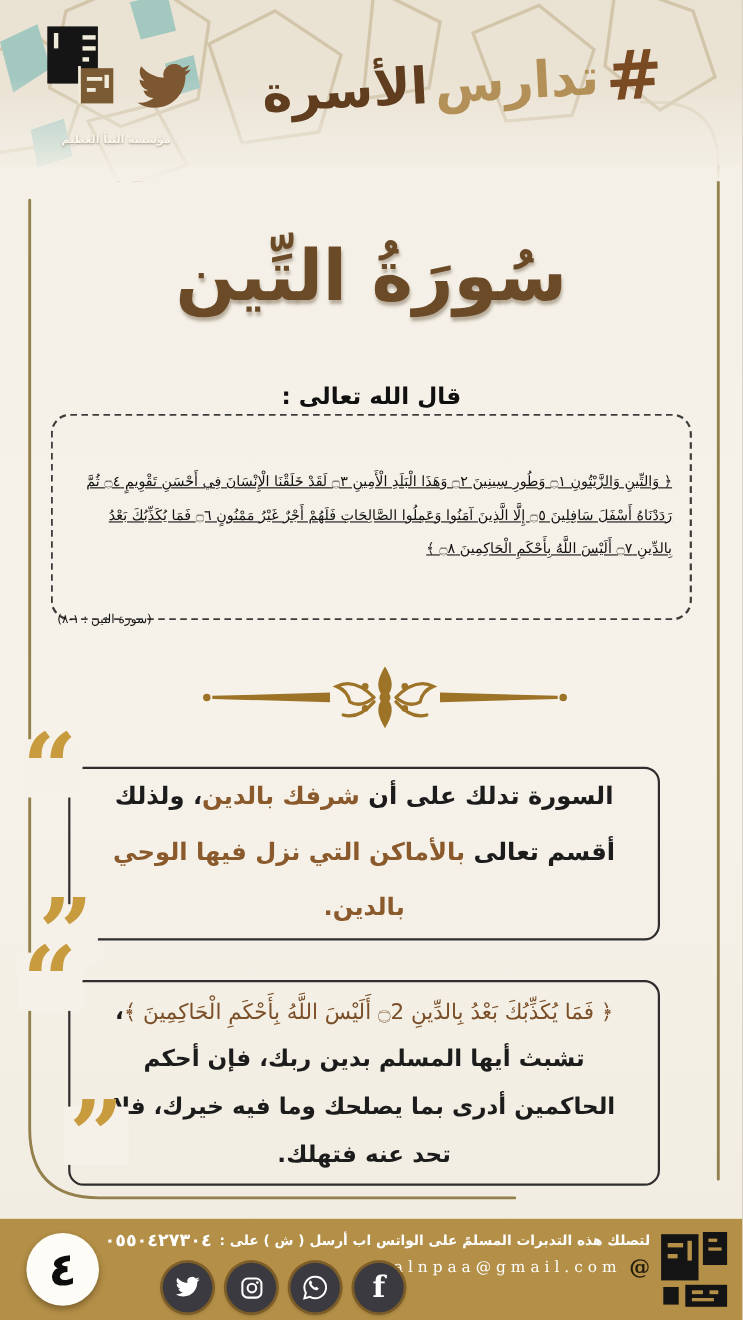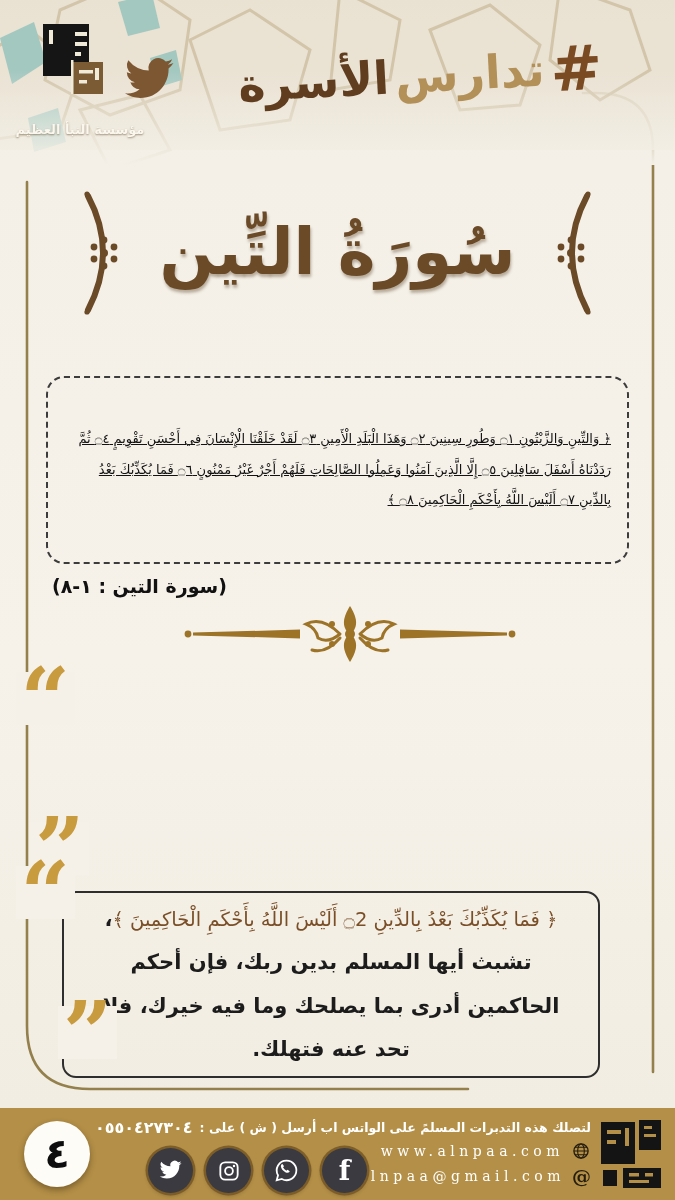--- a/index.html
+++ b/index.html
@@ -15,57 +15,57 @@
     background:linear-gradient(180deg,#ece5d6 0%,#f4f0e7 14%,#f6f2ea 55%,#f1ece0 100%);
   }
   svg{display:block;}
   
   .frame-svg{position:absolute;inset:0;z-index:1;pointer-events:none;}
   
   .header{position:absolute;top:0;left:0;width:675px;height:165px;z-index:2;}
   .header-pattern{position:absolute;inset:0;}
   .logo{position:absolute;top:22px;right:560px;left:auto;width:80px;height:84px;}
   .logo-caption{
-    position:absolute;top:122px;right:520px;width:150px;text-align:center;
-    color:#fbf7ee;font-size:13px;font-weight:bold;text-shadow:0 1px 2px rgba(90,70,40,.55);
+    position:absolute;top:122px;right:520px;width:150px;text-align:right;
+    color:#fbf7ee;font-size:10px;font-weight:bold;text-shadow:0 1px 2px rgba(90,70,40,.55);
   }
   .bird{position:absolute;top:52px;right:492px;width:66px;height:58px;}
   .hashtag{
     position:absolute;top:46px;right:72px;display:flex;flex-direction:row;align-items:center;
     gap:6px;transform:rotate(-3deg);white-space:nowrap;
   }
   .hashtag .hash{font-size:62px;font-weight:bold;color:#7a4a22;line-height:1;}
   .hashtag .w1{font-size:46px;font-weight:bold;color:var(--tan-gold);line-height:1.2;}
   .hashtag .w2{font-size:46px;font-weight:bold;color:#5f3d1e;line-height:1.2;}
   
   .title-row{
     position:absolute;top:178px;left:0;width:100%;height:150px;z-index:2;
-    display:flex;align-items:center;justify-content:center;gap:36px;
+    display:flex;align-items:center;justify-content:center;gap:36px;flex-direction:column;
   }
   .title-text{
     font-size:64px;font-weight:bold;color:var(--brown-dark);line-height:1.4;
     text-shadow:1px 3px 3px rgba(70,42,12,.35);
   }
   .title-orn{width:44px;height:126px;}
   
   .intro{
     position:absolute;top:348px;left:0;width:100%;text-align:center;z-index:3;
     font-size:21px;font-weight:bold;color:#101010;
   }
   .verse-box{
     position:absolute;top:376px;right:46px;left:46px;height:188px;z-index:2;
     border:2px dashed #3c3c3c;border-radius:18px;display:flex;align-items:center;
     padding:10px 16px;
   }
   .verse-box p{
     width:100%;text-align:right;font-size:13px;line-height:2.35;color:#121212;text-decoration:underline;
   }
   .citation{
-    position:absolute;top:575px;left:52px;z-index:2;
-    font-size:19px;font-weight:bold;color:#111;direction:rtl;
+    position:absolute;top:556px;left:52px;z-index:2;
+    font-size:11px;font-weight:normal;color:#111;direction:rtl;
   }
   
   .divider{position:absolute;top:598px;left:180px;z-index:2;}
   
   .qbox{
     position:absolute;right:75px;left:62px;border:2px solid #2e2e2e;border-radius:14px;z-index:2;
     display:flex;align-items:center;justify-content:center;padding:6px 24px;
   }
   .qbox1{top:697px;height:158px;}
   .qbox2{top:891px;height:187px;}
@@ -207,20 +207,21 @@
         <circle cx="14" cy="57" r="3.4"></circle>
           <circle cx="14" cy="69" r="3.4"></circle>
         <circle cx="34" cy="57" r="3.4"></circle>
           <circle cx="34" cy="69" r="3.4"></circle>
         <circle cx="7" cy="4" r="2.6"></circle>
           <circle cx="7" cy="122" r="2.6"></circle>
       </g>
     </svg>
   </div>
 
+  <div class="intro">قال الله تعالى :</div>
 
   <div class="verse-box">
     <p>﴿ وَالتِّينِ وَالزَّيْتُونِ ۝١ وَطُورِ سِينِينَ ۝٢ وَهَذَا الْبَلَدِ الْأَمِينِ ۝٣ لَقَدْ خَلَقْنَا الْإِنْسَانَ فِي أَحْسَنِ تَقْوِيمٍ ۝٤ ثُمَّ رَدَدْنَاهُ أَسْفَلَ سَافِلِينَ ۝٥ إِلَّا الَّذِينَ آمَنُوا وَعَمِلُوا الصَّالِحَاتِ فَلَهُمْ أَجْرٌ غَيْرُ مَمْنُونٍ ۝٦ فَمَا يُكَذِّبُكَ بَعْدُ بِالدِّينِ ۝٧ أَلَيْسَ اللَّهُ بِأَحْكَمِ الْحَاكِمِينَ ۝٨ ﴾</p>
   </div>
   <div class="citation">(سورة التين : ١-٨)</div>
 
   <svg class="divider" width="340" height="72" viewBox="0 0 340 72">
     <g fill="#9c7327">
       <circle cx="8" cy="36" r="3.4"></circle>
       <polygon points="13,34.6 120,31.6 120,40.4 13,37.4"></polygon>
@@ -235,20 +236,25 @@
         <circle cx="188" cy="46" r="3"></circle>
     </g>
     <g fill="none" stroke="#9c7327" stroke-width="3" stroke-linecap="round">
       <path d="M160 36 Q142 18 126 26 Q136 30 138 40 Q148 46 160 36"></path>
       <path d="M180 36 Q198 18 214 26 Q204 30 202 40 Q192 46 180 36"></path>
       <path d="M160 40 Q146 56 132 52"></path>
       <path d="M180 40 Q194 56 208 52"></path>
     </g>
   </svg>
 
+  <div class="qbox qbox1">
+    <p class="qtext">
+      <span>السورة تدلك على أن </span><span class="q-brown">شرفك بالدين</span><span>، ولذلك أقسم تعالى </span><span class="q-brown">بالأماكن التي نزل فيها الوحي بالدين.</span>
+    </p>
+  </div>
   <span class="qmark qm-open1">“</span>
   <span class="qmark qm-close1">”</span>
 
   <div class="qbox qbox2">
     <p class="qtext">
       <span class="q-verse">﴿ فَمَا يُكَذِّبُكَ بَعْدُ بِالدِّينِ ۝2 أَلَيْسَ اللَّهُ بِأَحْكَمِ الْحَاكِمِينَ ﴾</span><span>، تشبث أيها المسلم بدين ربك، فإن أحكم الحاكمين أدرى بما يصلحك وما فيه خيرك، فلا تحد عنه فتهلك.</span>
     </p>
   </div>
   <span class="qmark qm-open2">“</span>
   <span class="qmark qm-close2">”</span>
@@ -279,28 +285,20 @@
       </g>
       <rect x="4" y="52" width="14" height="16" fill="#141414"></rect>
     </svg>
 
     <div class="contact">
       <div class="f-row f-row1">
         <span>لتصلك هذه التدبرات المسلمً على الواتس اب أرسل ( ش ) على :</span>
         <span class="f-num">٠٥٥٠٤٢٧٣٠٤</span>
       </div>
       <div class="f-row">
-        <svg class="f-ico" viewBox="0 0 24 24">
-          <circle cx="12" cy="12" r="8.5" fill="none" stroke="#241c0c" stroke-width="1.6"></circle>
-          <ellipse cx="12" cy="12" rx="4" ry="8.5" fill="none" stroke="#241c0c" stroke-width="1.3"></ellipse>
-          <path d="M3.5 12h17M5 7.5h14M5 16.5h14" fill="none" stroke="#241c0c" stroke-width="1.3"></path>
-        </svg>
-        <span class="f-latin">www.alnpaa.com</span>
-      </div>
-      <div class="f-row">
         <span class="at-glyph">@</span>
         <span class="f-latin">alnpaa@gmail.com</span>
       </div>
     </div>
 
     <div class="social">
 
       <div class="soc">
         <svg width="26" height="26" viewBox="0 0 24 24">
           <path fill="#fff" d="M8 19c7.55 0 11.68-6.26 11.68-11.68 0-.18 0-.36-.01-.53A8.35 8.35 0 0 0 21.72 4.6a8.2 8.2 0 0 1-2.36.65 4.12 4.12 0 0 0 1.8-2.27 8.22 8.22 0 0 1-2.6 1A4.1 4.1 0 0 0 11.47 7.7 11.65 11.65 0 0 1 3.02 3.4a4.1 4.1 0 0 0 1.27 5.48A4.07 4.07 0 0 1 2.43 8.4v.05a4.1 4.1 0 0 0 3.29 4.02 4.1 4.1 0 0 1-1.85.07 4.11 4.11 0 0 0 3.83 2.85A8.23 8.23 0 0 1 1.63 17.1 11.62 11.62 0 0 0 8 19z"></path>

